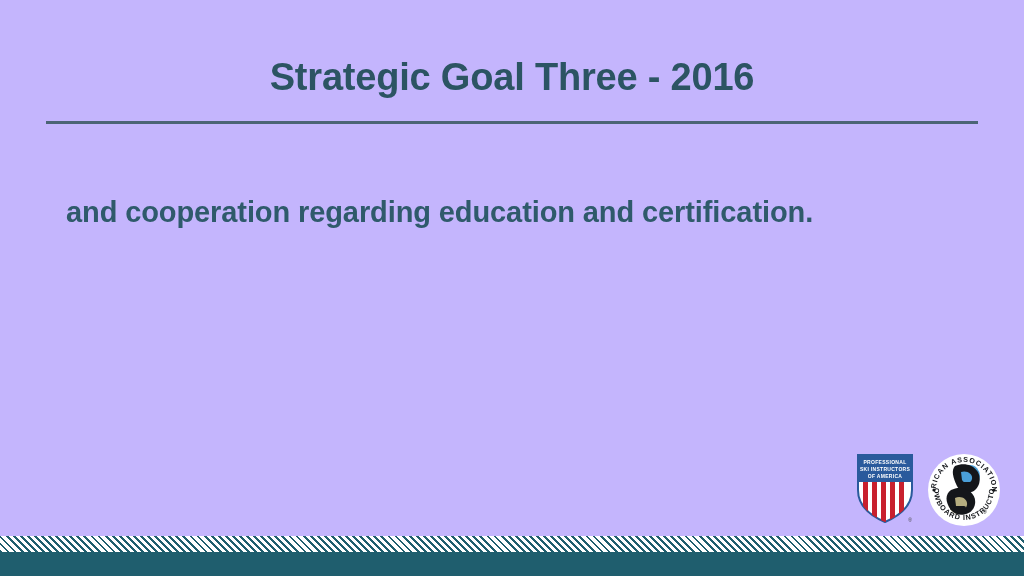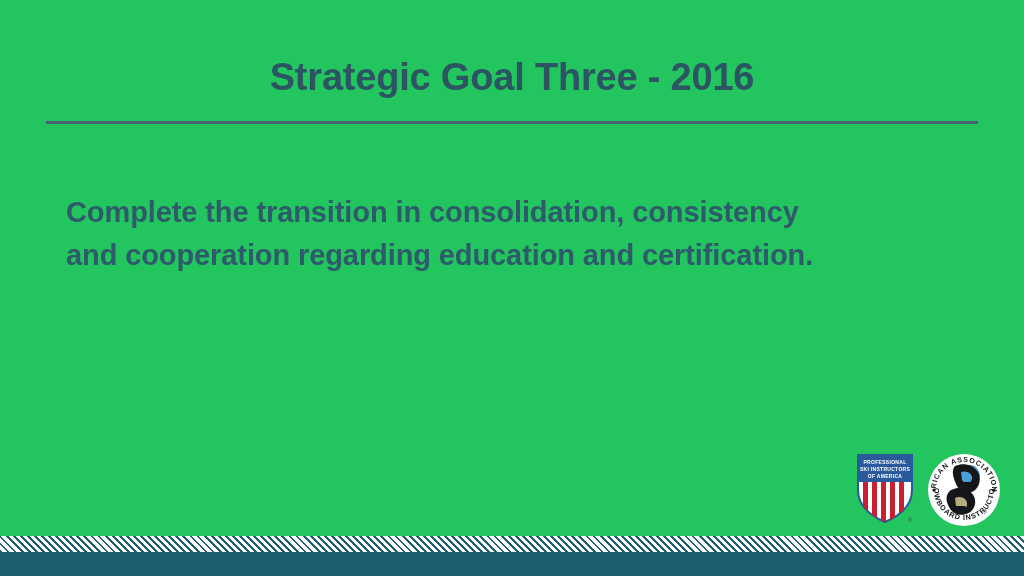--- a/index.html
+++ b/index.html
@@ -11,21 +11,21 @@
     height: 576px;
     background: #ffffff;
     font-family: "Liberation Sans", sans-serif;
     overflow: hidden;
     position: relative;
   }
 
   .slide {
     position: absolute;
     inset: 0;
-    background: #22c55e;
+    background: #c4b5fd;
   }
 
   
   .title {
     position: absolute;
     left: 0;
     top: 54px;
     width: 1024px;
     text-align: center;
     font-size: 38px;
@@ -126,21 +126,20 @@
 </head>
 <body>
 
 <div class="slide">
 
   <div class="title">Strategic Goal Three - 2016</div>
 
   <div class="title-rule"></div>
 
   <div class="body-text">
-    <span class="line">Complete the transition in consolidation, consistency</span>
     <span class="line">and cooperation regarding education and certification.</span>
   </div>
 
 
   <div class="logo-strip">
 
     <svg class="logo-psia" viewBox="0 0 64 74">
       <defs>
         <clipPath id="shieldClip">
           <path d="M3 3 H57 V38 C57 54 44 64 30 70 C16 64 3 54 3 38 Z"></path>

